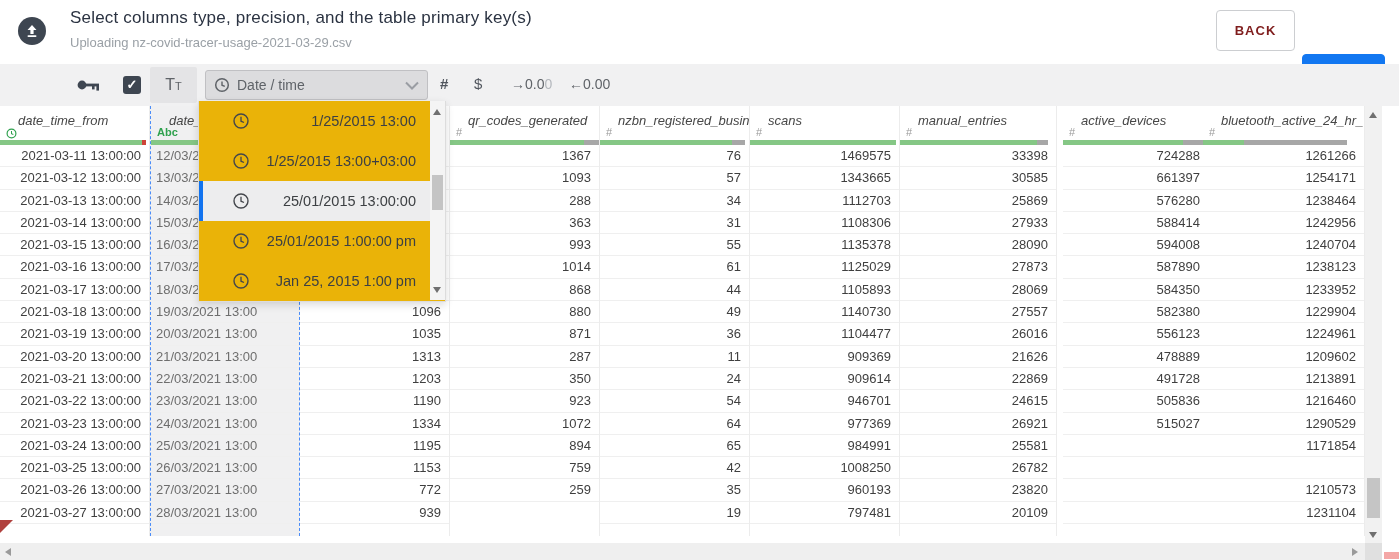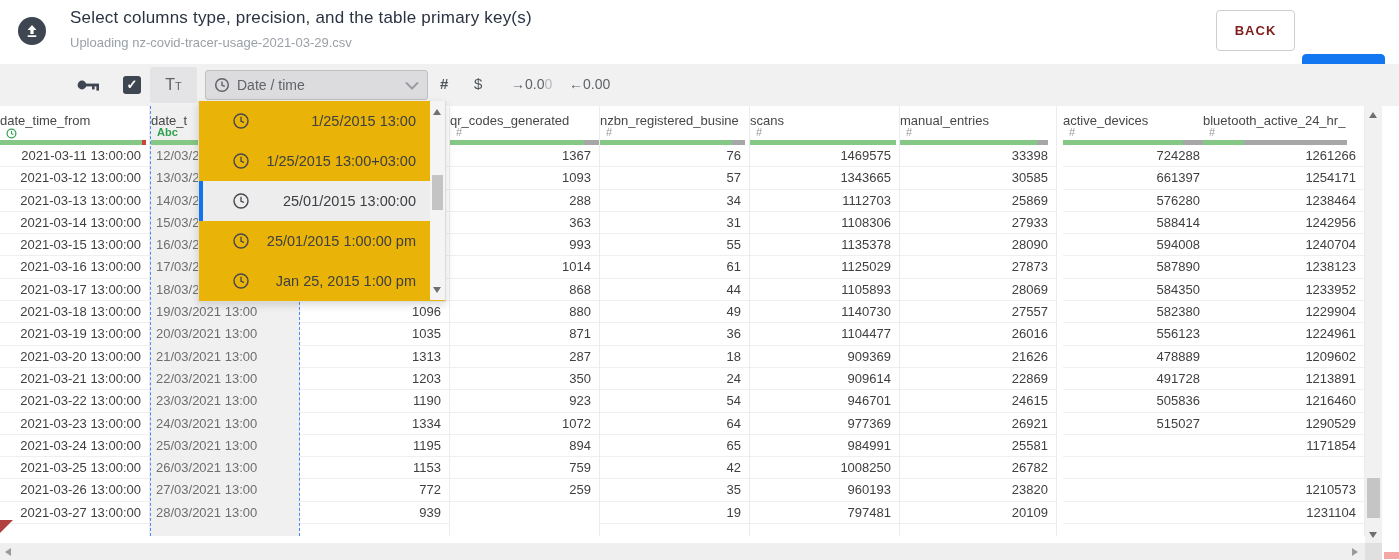--- a/index.html
+++ b/index.html
@@ -34,21 +34,21 @@
   #currency-type-button { left:474px; }
   .dec-label { position:absolute; top:12px; font-size:14px; color:#5f6368; }
   #inc-decimal-button { left:511px; }
   #dec-decimal-button { left:569px; }
   .faded { color:#b4b8bd; }
 
   
   #grid { position:absolute; left:0; top:106px; width:1365px; height:430px; background:#fff; }
   .col { position:absolute; top:0; height:430px; border-right:1px solid #ececec; background:#fff; }
   .col.selected { background:#f0f0f1; border-left:1px dashed #4b8df8; border-right:1px dashed #4b8df8; }
-  .col-label { height:22px; padding:7px 4px 0 0; font-size:13px; color:#474747; white-space:nowrap; overflow:hidden; }
+  .col-label { height:22px; padding:7px 4px 0 18px; font-size:13px; color:#474747; white-space:nowrap; overflow:hidden;font-style:italic; }
   .col-type { height:11px; padding-left:6px; font-size:11px; line-height:9px; }
   .type-green { color:#2fa14e; font-weight:bold; }
   .type-gray { color:#9b9b9b; }
   .bar { height:5px; margin-top:1px; display:flex; }
   .seg-green { background:#85c785; height:5px; }
   .seg-gray  { background:#a7a7a7; height:5px; }
   .seg-red   { background:#cd4438; height:5px; }
   .cell { height:22.3px; line-height:22.3px; font-size:13px; color:#3f3f3f; border-bottom:1px solid #efefef;
     white-space:nowrap; overflow:hidden; }
   .cell.num, .cell.right { text-align:right; padding-right:8px; }
@@ -238,21 +238,21 @@
       </div>
       <div class="cell right">76</div>
       <div class="cell right">57</div>
       <div class="cell right">34</div>
       <div class="cell right">31</div>
       <div class="cell right">55</div>
       <div class="cell right">61</div>
       <div class="cell right">44</div>
       <div class="cell right">49</div>
       <div class="cell right">36</div>
-      <div class="cell right">18</div>
+      <div class="cell right">11</div>
       <div class="cell right">24</div>
       <div class="cell right">54</div>
       <div class="cell right">64</div>
       <div class="cell right">65</div>
       <div class="cell right">42</div>
       <div class="cell right">35</div>
       <div class="cell right">19</div>
     </div>
     <div class="col" style="left: 750px; width: 150px;">
       <div class="col-label">scans</div>

